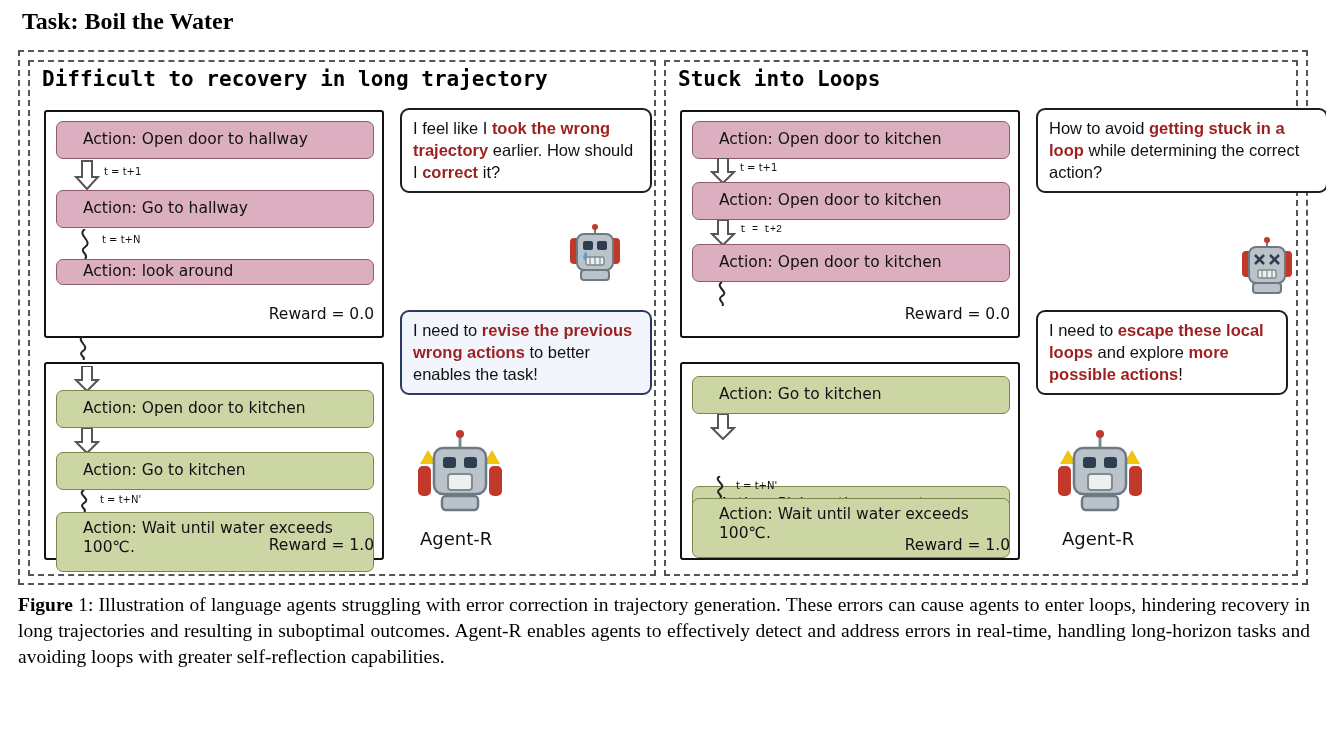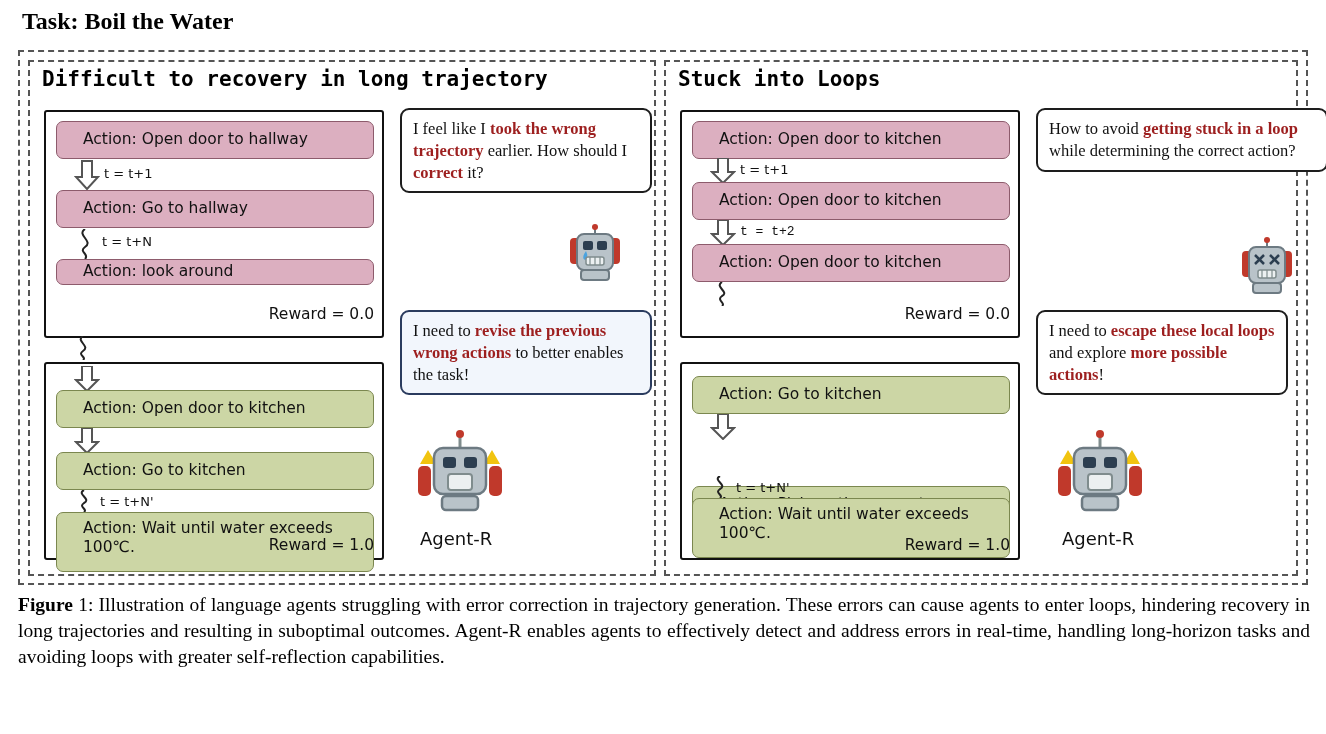--- a/index.html
+++ b/index.html
@@ -70,39 +70,39 @@
     position:absolute;
     font-family:"DejaVu Sans", sans-serif;
     font-size:15.5px;
     color:#111;
     text-align:right;
   }
 
   .tick{
     position:absolute;
     font-family:"DejaVu Sans", sans-serif;
-    font-size:13px;
+    font-size:10px;
     color:#111;
     white-space:nowrap;
   }
 
   
   .arrow{position:absolute;}
 
   
   .squig{position:absolute;}
 
   
   .bubble{
     position:absolute;
     box-sizing:border-box;
     border:2.2px solid #1d1d1d;
     border-radius:9px;
     background:#fff;
-    font-family:Liberation Serif, serif;
+    font-family:Liberation Sans, sans-serif;
     font-size:16.5px;
     color:#111;
     padding:8px 11px;
     line-height:1.32;
   }
   .bubble.blueish{background:#f2f6fc;border-color:#2a3b5e;}
   .bubble b{color:#9d1f1f;font-weight:bold;}
 
   .robot{position:absolute;}
   .robot-label{

